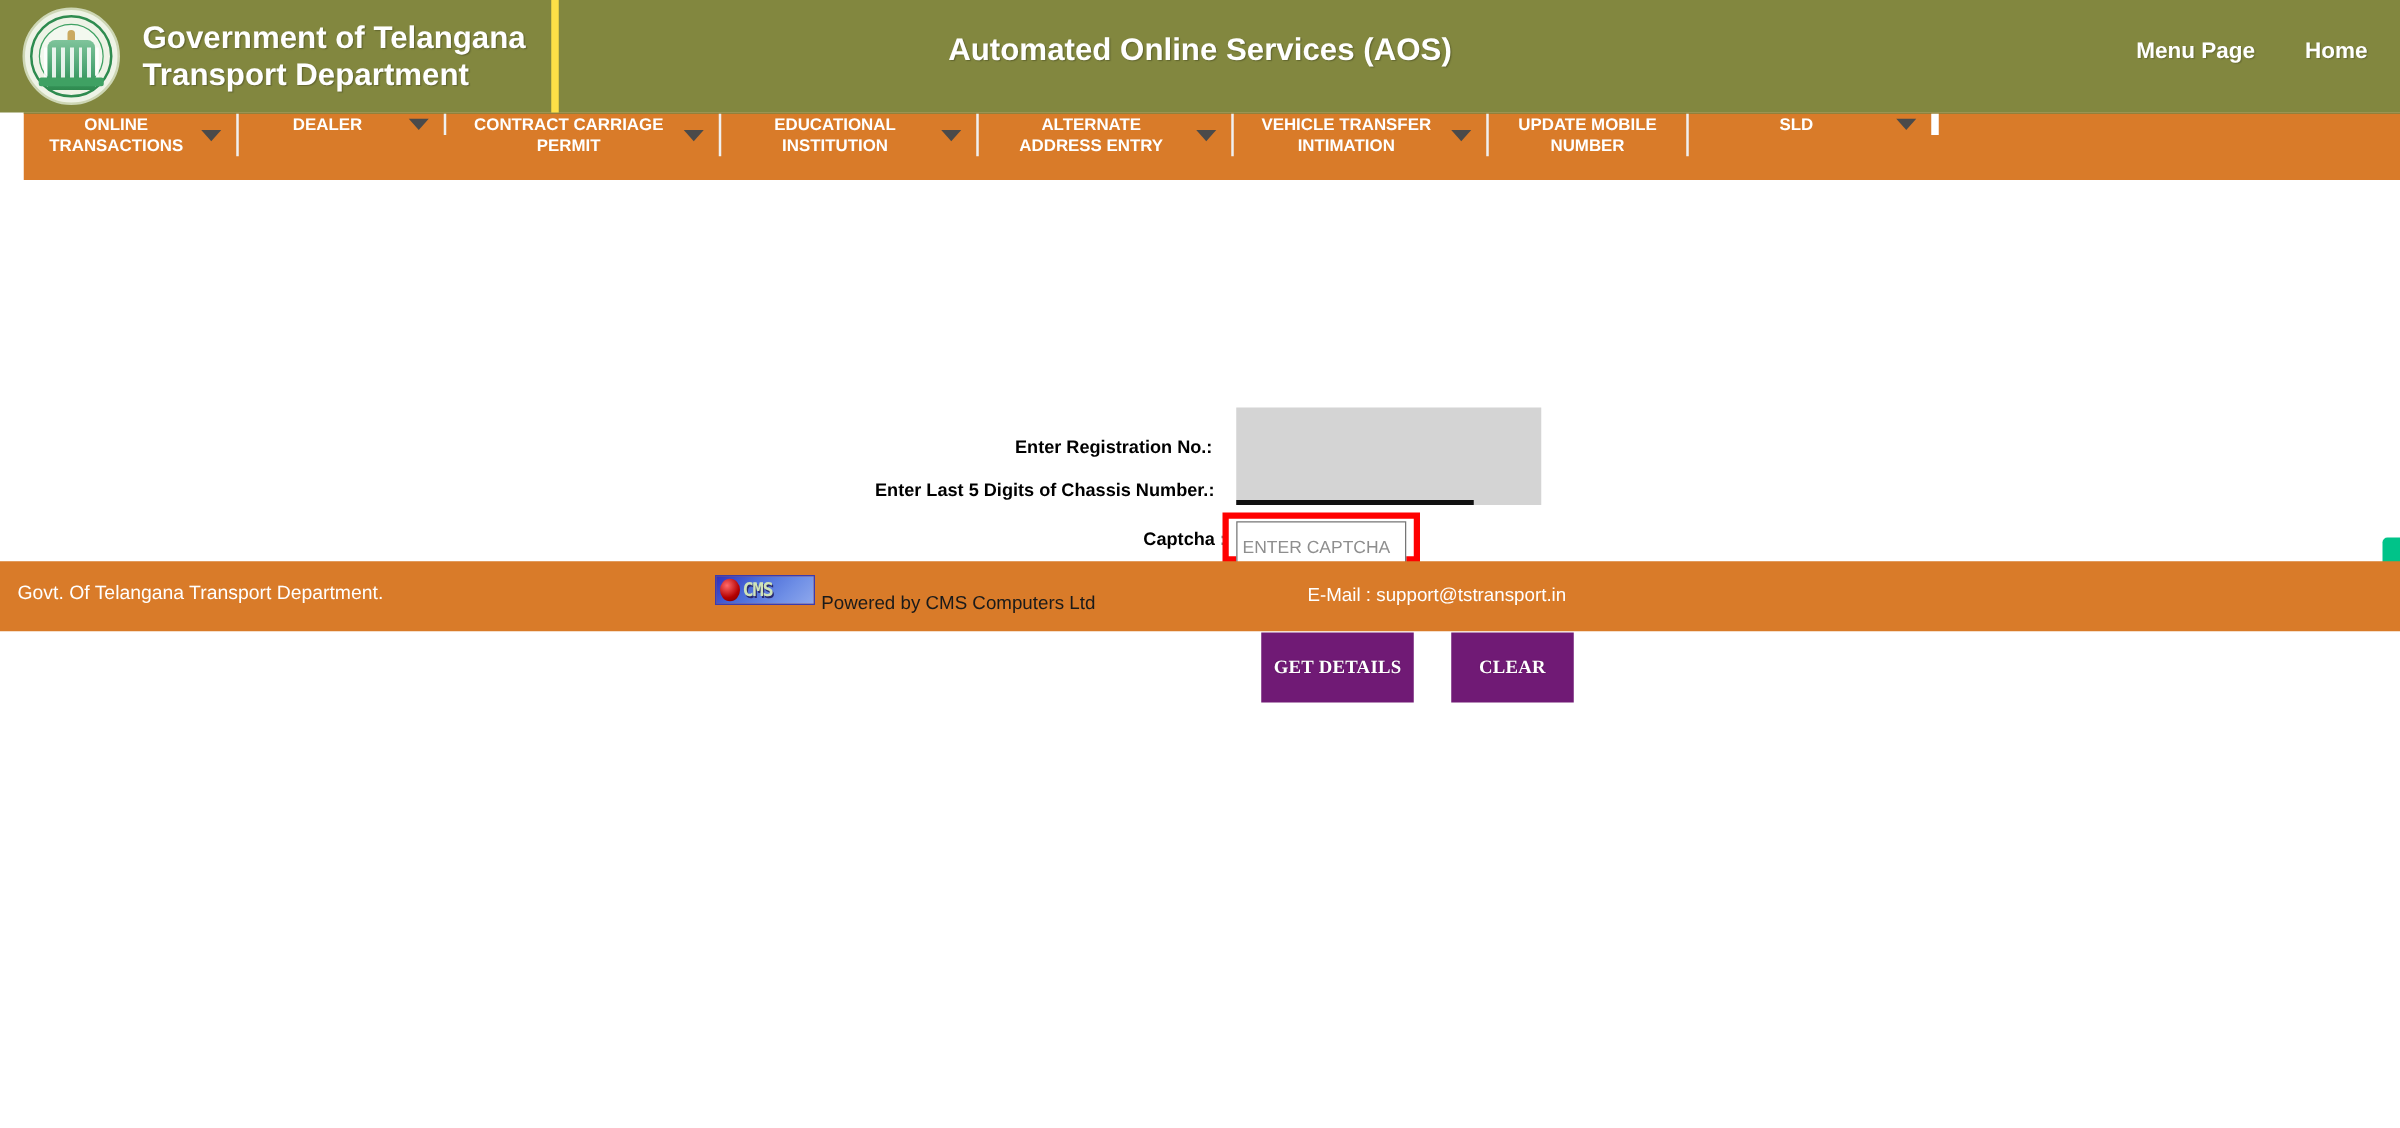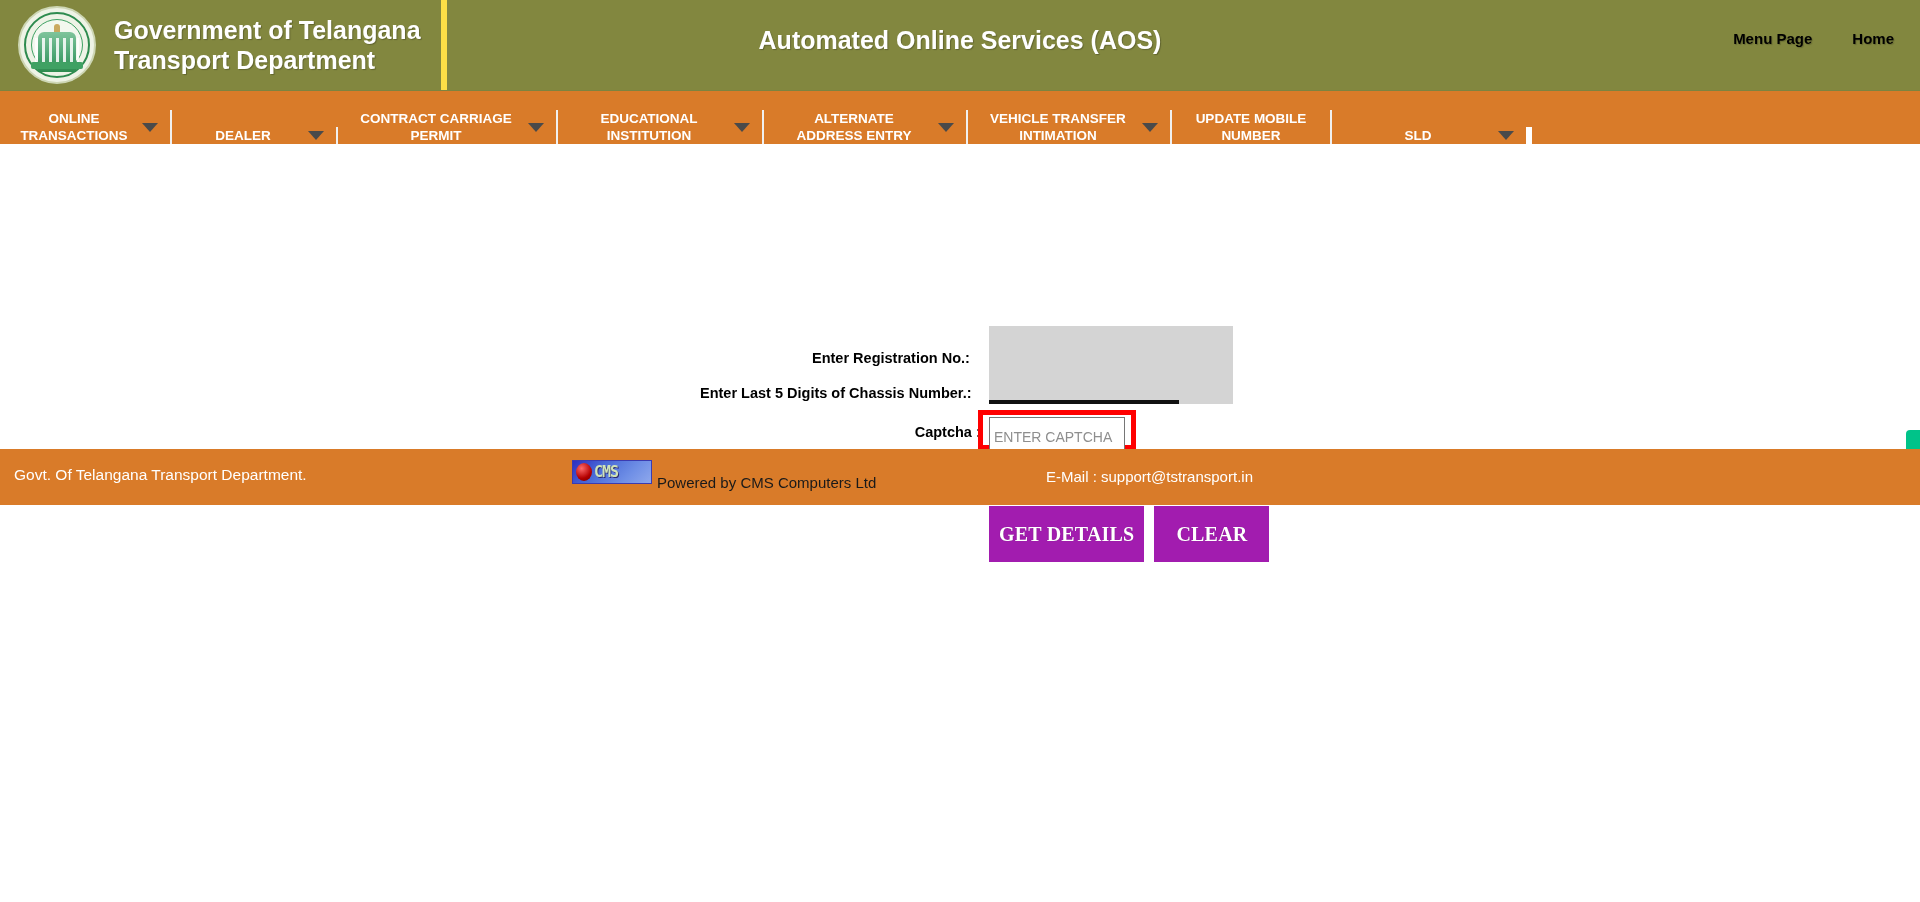--- a/index.html
+++ b/index.html
@@ -101,34 +101,35 @@
     pointer-events: none;
   }
   .header-links {
     position: absolute;
     right: 26px;
     top: 30px;
     display: flex;
     gap: 40px;
   }
   .header-links a {
-    color: #000000;
-    font-size: 15px;
+    color: #ffffff;
+    font-size: 18px;
     font-weight: bold;
     text-decoration: none;
     text-shadow: 1px 1px 1px rgba(0,0,0,.2);
   }
 
   
   .navbar {
     height: 54px;
     background: #d97b29;
     display: flex;
-    align-items: flex-end;
+    align-items: flex-start;
     border-top: 1px solid #7d8340;
+    margin-left: 19px;
   }
   .nav-item {
     display: flex;
     align-items: center;
     justify-content: center;
     position: relative;
     color: #ffffff;
     font-size: 13.5px;
     font-weight: bold;
     line-height: 17px;
@@ -271,31 +272,32 @@
 
   
   .btn-row {
     position: absolute;
     left: 989px;
     top: 362px;
     display: flex;
     gap: 10px;
   }
   .btn {
-    background: #a21caf;
+    background: #701a75;
     color: #ffffff;
     border: none;
     font-family: "Liberation Serif", serif;
     font-weight: bold;
-    font-size: 20px;
+    font-size: 15px;
     padding: 6px 10px;
     cursor: pointer;
     letter-spacing: .2px;
     line-height: 16px;
     text-shadow: 0 0 1px rgba(0,0,0,.3);
+    margin-left: 20px;
   }
   .btn-clear { padding: 20px 22px; }
 
   
   .green-tab {
     position: absolute;
     right: 0;
     top: 430px;
     width: 14px;
     height: 45px;

